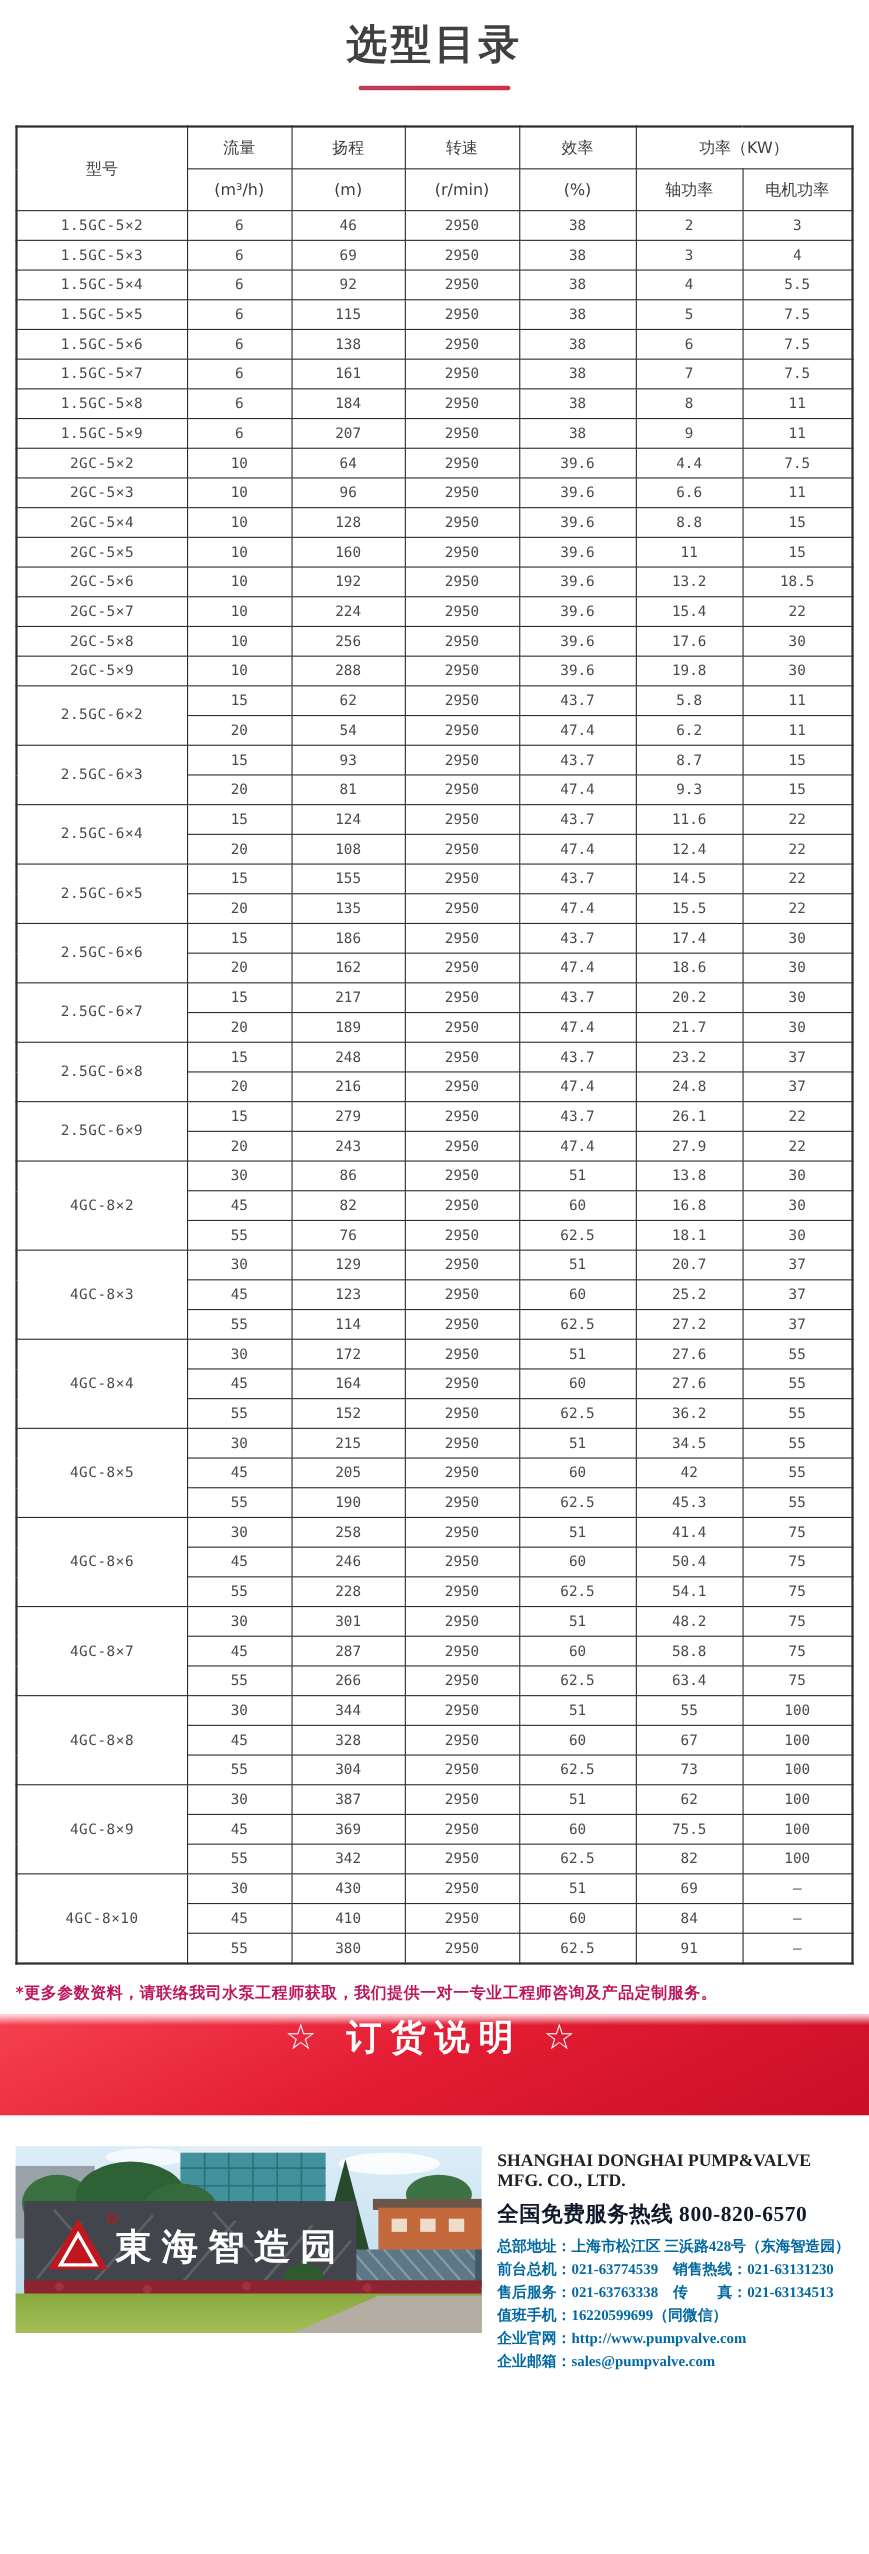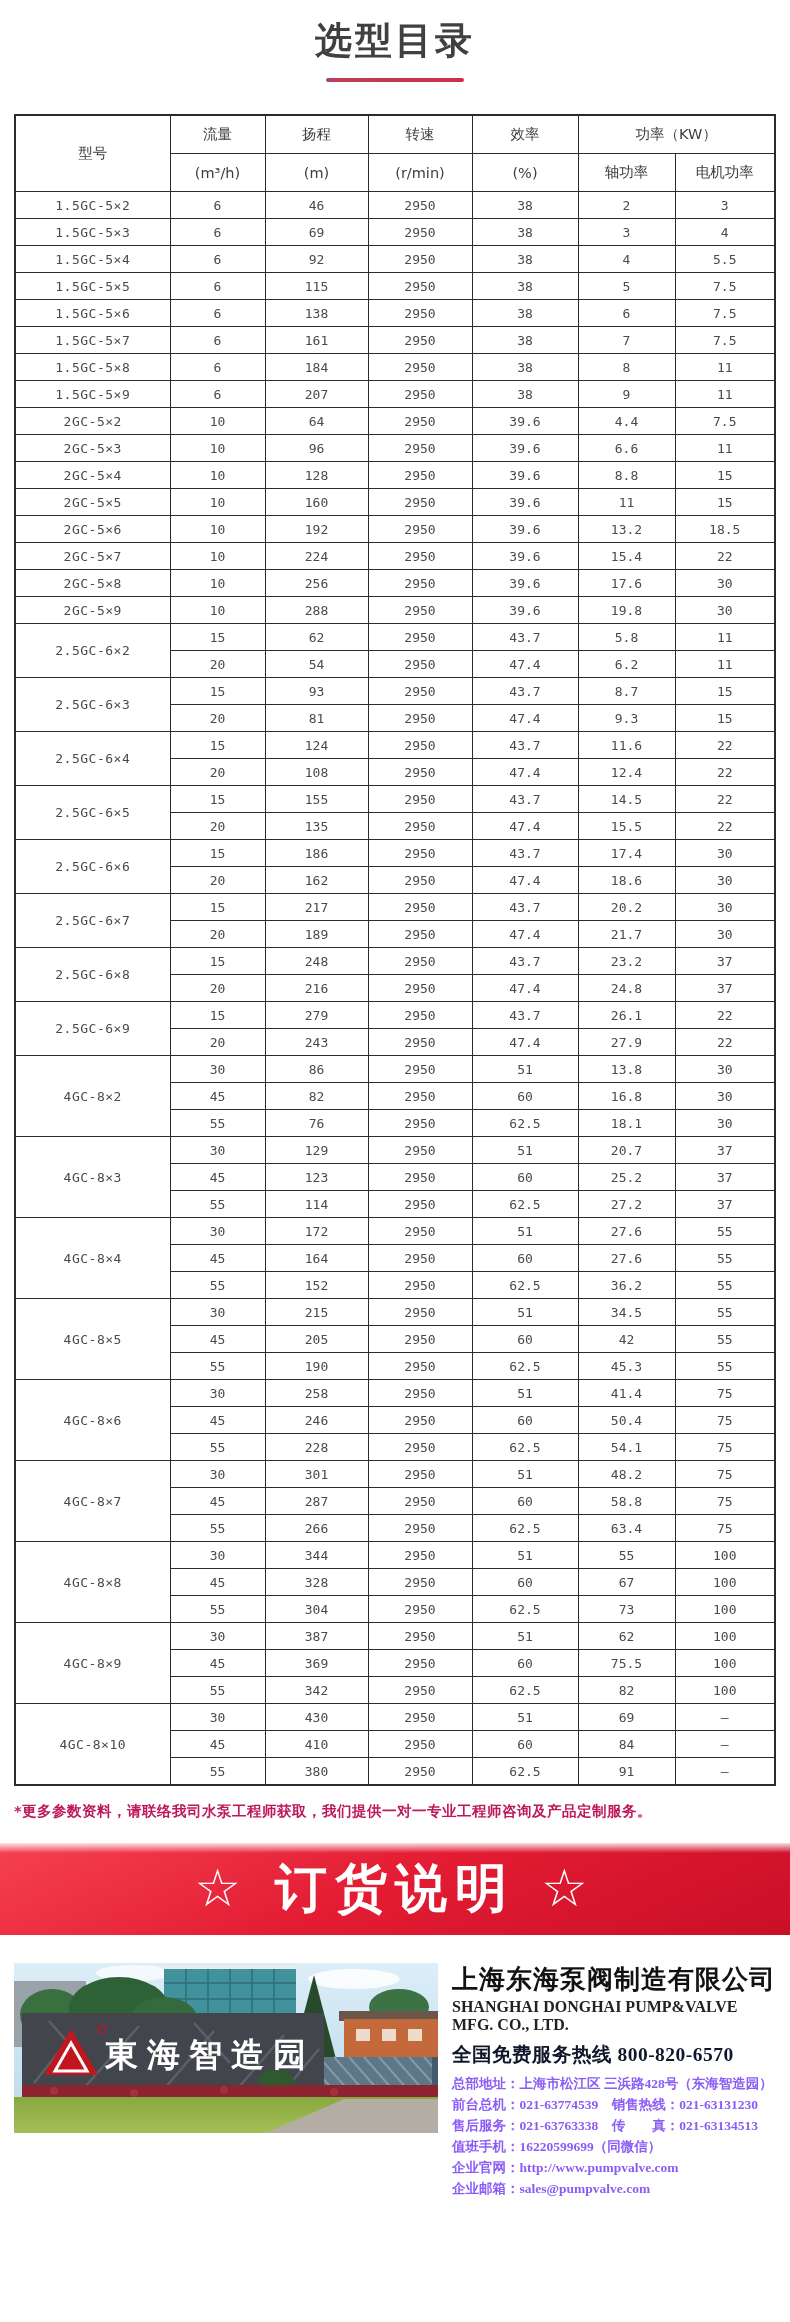--- a/index.html
+++ b/index.html
@@ -15,39 +15,39 @@
     border:2px solid #2b2b2b;}
   table.sel th,table.sel td{border:1px solid #2b2b2b;text-align:center;vertical-align:middle;
     padding:0;}
   table.sel thead th{font-size:14.5px;font-weight:normal;color:#3d3d3d;height:37px;}
   table.sel tbody td{height:26px;font-size:13px;color:#4a4a4a;
     font-family:"DejaVu Sans Mono","DejaVu Sans",sans-serif;}
   table.sel td.model{font-size:13px;letter-spacing:.5px;}
 
   .footnote{margin:16px 14px 0;font-size:14.5px;font-weight:bold;color:#be185d;letter-spacing:.5px;}
 
-  .order-banner{position:relative;margin-top:22px;height:92px;display:flex;align-items:center;
-    justify-content:center;color:#fff;font-size:52px;font-weight:bold;letter-spacing:8px;
+  .order-banner{position:relative;margin-top:10px;height:92px;display:flex;align-items:flex-start;
+    justify-content:center;color:#fff;font-size:32px;font-weight:bold;letter-spacing:8px;
     background:linear-gradient(155deg,#f54150 0%,#e31c33 48%,#c90f27 100%);}
   .order-banner::before{content:"";position:absolute;left:0;top:0;right:0;height:10px;
     background:linear-gradient(180deg,rgba(255,255,255,.85),rgba(255,255,255,0));}
 
   .order-notes{margin-top:34px;text-align:center;color:#d2232e;font-weight:bold;
     font-size:25px;line-height:45px;font-family:"Liberation Serif","DejaVu Serif",serif;}
 
   .bottom{display:flex;margin:28px 14px 0;gap:14px;align-items:flex-start;}
   .photo{flex:0 0 auto;display:block;}
   .info{flex:1 1 auto;padding-top:2px;}
   .co-name{font-size:26px;font-weight:bold;color:#121212;letter-spacing:1px;line-height:1.15;}
   .co-en{font-family:"Liberation Serif","DejaVu Serif",serif;font-size:16px;font-weight:bold;
     color:#222;margin:3px 0 7px;}
   .hotline{font-family:"Liberation Serif","DejaVu Serif",serif;font-weight:bold;
     font-size:19.5px;color:#0f172a;margin-bottom:5px;letter-spacing:.5px;}
   .detail-line{font-family:"Liberation Serif","DejaVu Serif",serif;font-size:13.5px;
-    font-weight:bold;color:#8b5cf6;line-height:21px;white-space:nowrap;}
+    font-weight:bold;color:#0369a1;line-height:21px;white-space:nowrap;}
   .tail-space{height:64px;}
 </style>
 </head>
 <body>
 
 <div class="page">
 
   <h1 class="page-title">选型目录</h1>
   <div class="title-underline"></div>
 
@@ -653,21 +653,20 @@
         <circle cx="40" cy="128" r="4" fill="#a3303e"></circle>
           <circle cx="120" cy="130" r="4" fill="#a3303e"></circle>
         <circle cx="210" cy="127" r="4" fill="#a3303e"></circle>
           <circle cx="320" cy="129" r="4" fill="#a3303e"></circle>
       </g>
       <rect y="134" width="424" height="36" fill="url(#lawn)"></rect>
       <polygon points="424,136 424,170 252,170 330,136" fill="#b3ada3"></polygon>
     </svg>
 
     <div class="info">
-      <div class="co-name">上海东海泵阀制造有限公司</div>
       <div class="co-en">SHANGHAI DONGHAI PUMP&amp;VALVE MFG. CO., LTD.</div>
       <div class="hotline">
         <span>全国免费服务热线</span>
         <span>800-820-6570</span>
       </div>
       <div class="detail-line">总部地址：上海市松江区 三浜路428号（东海智造园）</div>
       <div class="detail-line">前台总机：021-63774539　销售热线：021-63131230</div>
       <div class="detail-line">售后服务：021-63763338　传　　真：021-63134513</div>
       <div class="detail-line">值班手机：16220599699（同微信）</div>
       <div class="detail-line">企业官网：http://www.pumpvalve.com</div>

